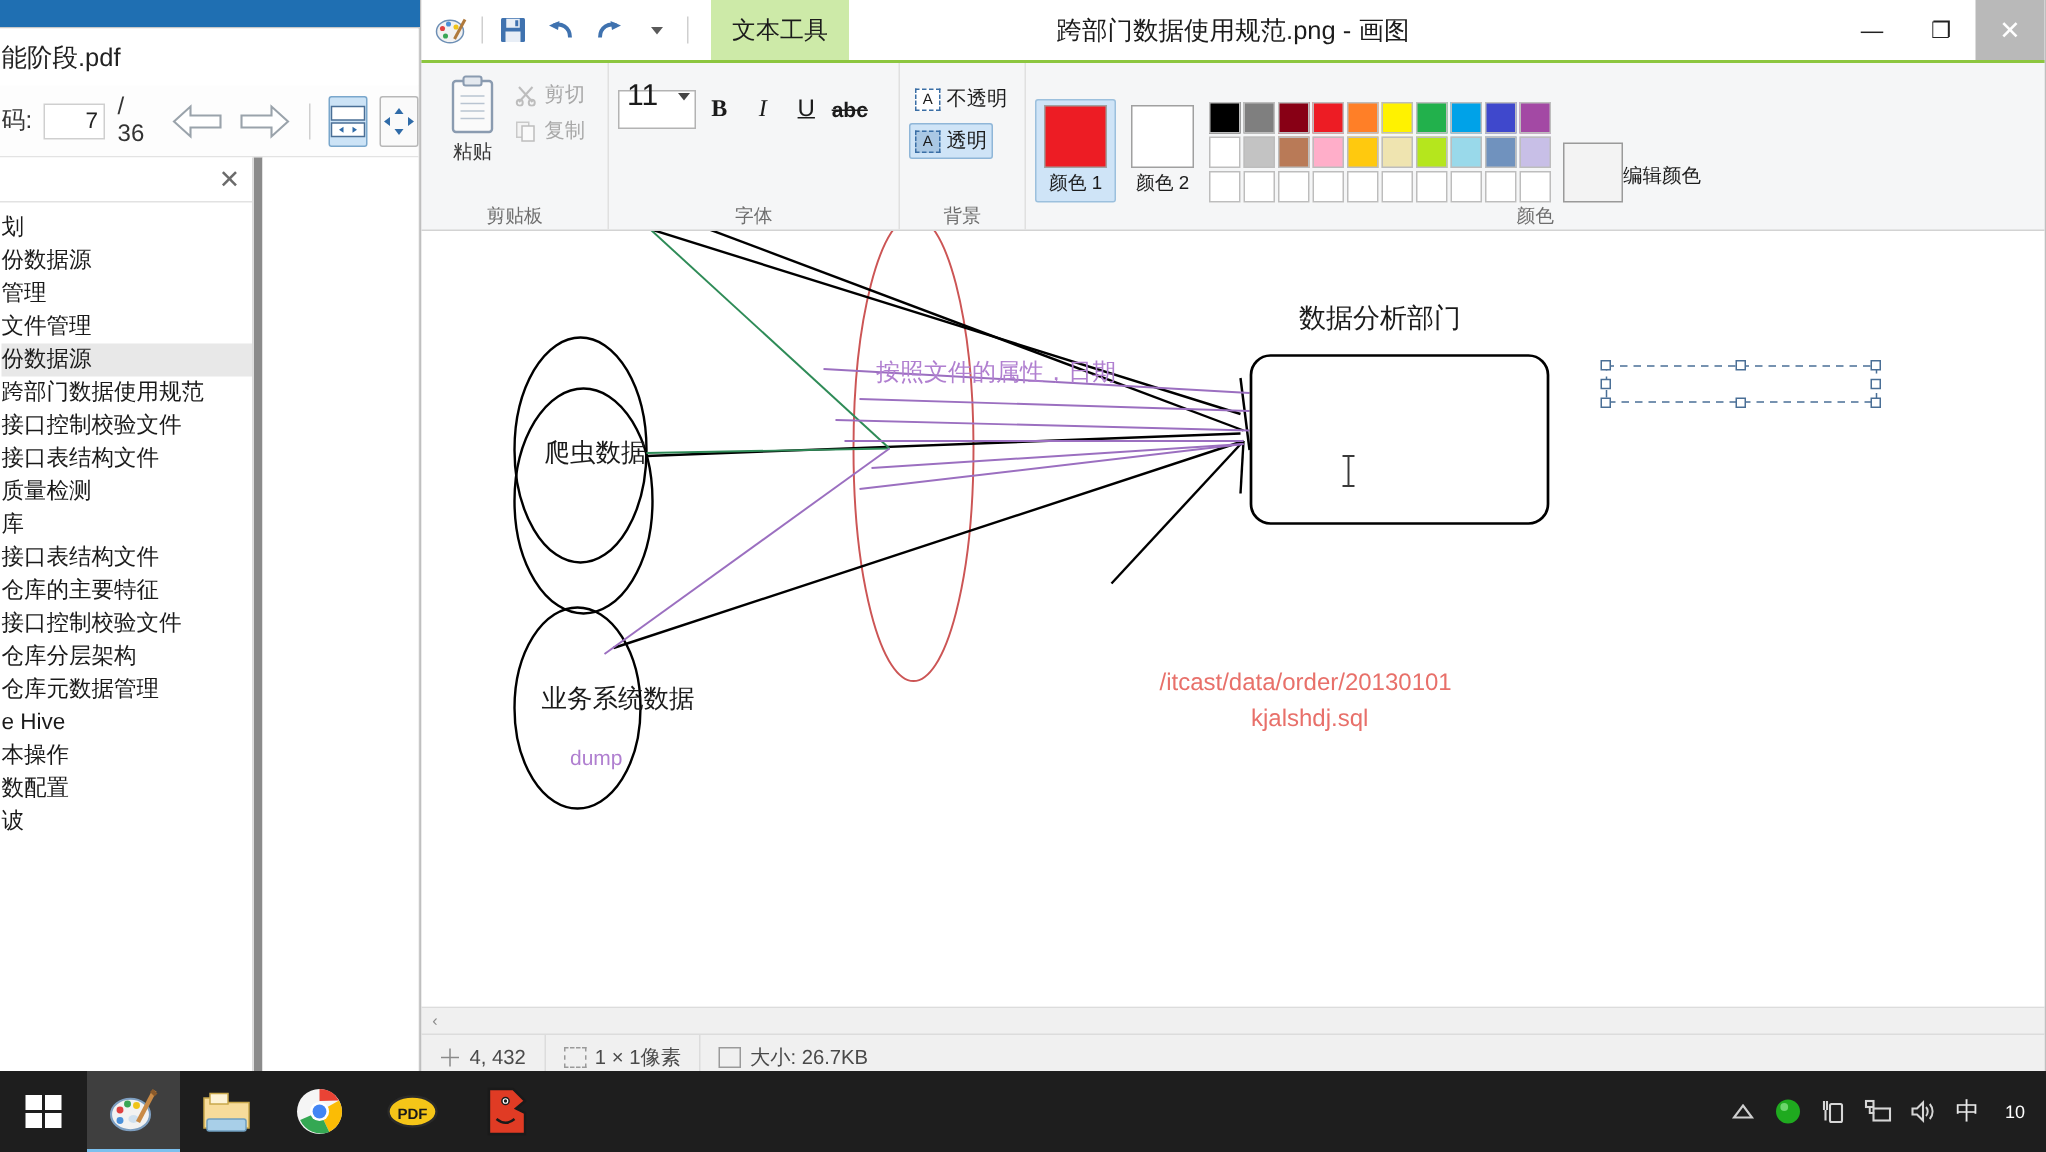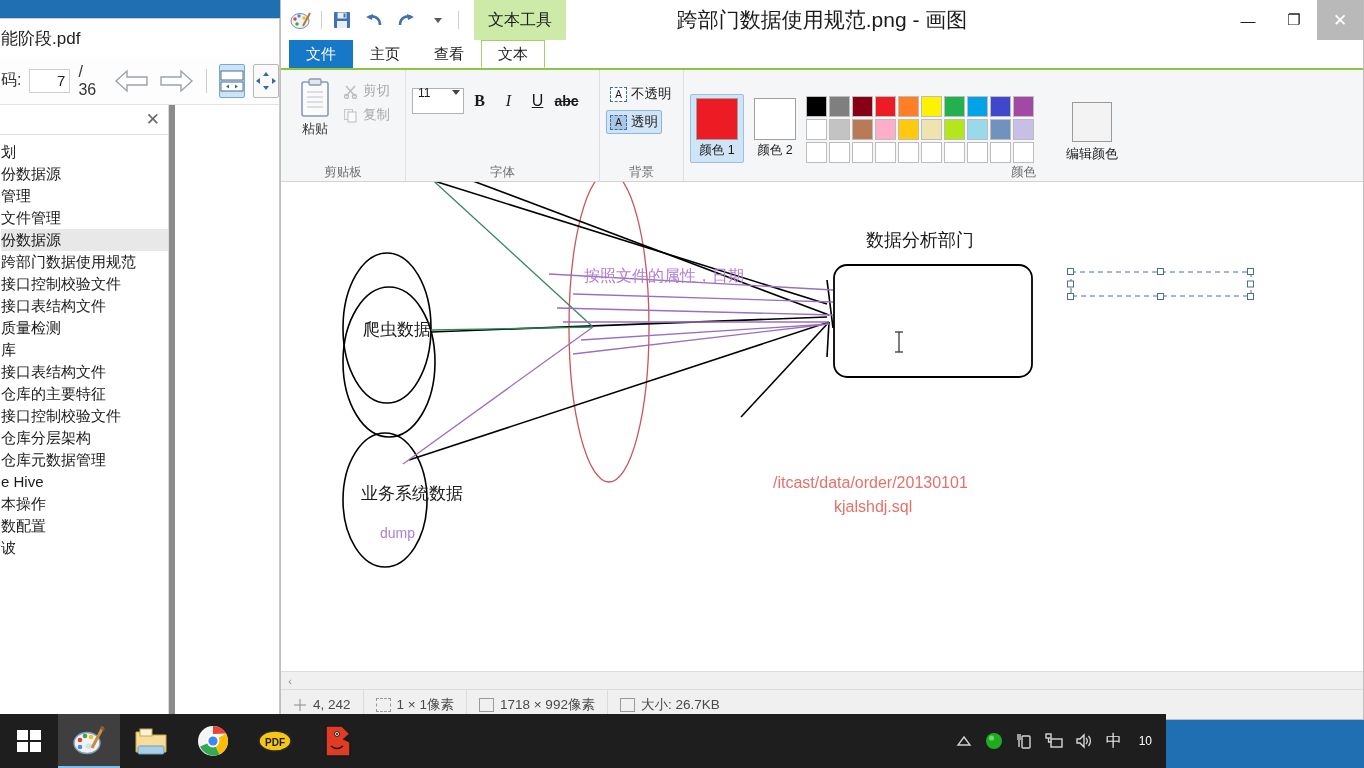--- a/index.html
+++ b/index.html
@@ -65,21 +65,21 @@
   
   #paint-window {
     position:absolute; left:280px; top:0px; width:1084px; height:720px;
     background:#f0f0f0; border:1px solid #bfbfbf; border-top:none;
     display:flex; flex-direction:column;
   }
   #paint-titlebar {
     height:40px; background:#ffffff; position:relative; display:flex;
     align-items:center; justify-content:center; border-bottom:none;
   }
-  #paint-title-text { font-size:21px; color:#1b1b1b; }
+  #paint-title-text { font-size:17px; color:#1b1b1b; }
   #win-controls { position:absolute; right:0; top:0; height:40px; display:flex; }
   .win-btn { width:46px; height:40px; display:flex; align-items:center; justify-content:center;
              font-size:15px; color:#222; }
   .win-btn.close { background:#b9b9b9; color:#ffffff; font-size:17px; }
 
   
   #qat-row {
     position:absolute; left:0; top:0; height:40px; display:flex; align-items:center;
     padding-left:8px; gap:8px;
   }
@@ -126,21 +126,21 @@
   #grp-font { width:194px; }
   #font-name-box {
     width:180px; height:26px; background:#ffffff; border:1px solid #b3b3b3;
     display:flex; align-items:center; padding:0 4px 0 6px; font-size:15px; color:#1b1b1b;
   }
   #font-name-box .fname { flex:1; white-space:nowrap; overflow:hidden; }
   .caret { width:0;height:0;border-left:4px solid transparent;border-right:4px solid transparent;border-top:5px solid #444; }
   #font-row2 { display:flex; align-items:center; gap:2px; margin-top:6px; }
   #font-size-box {
     width:52px; height:26px; background:#ffffff; border:1px solid #b3b3b3;
-    display:flex; align-items:center; padding:0 3px 17px 5px; font-size:12px; color:#1b1b1b;
+    display:flex; align-items:center; padding:0 3px 17px 5px; font-size:20px; color:#1b1b1b;
   }
   #font-size-box .fsz { flex:1; }
   .fbtn { width:27px; height:26px; display:flex; align-items:center; justify-content:center;
           font-size:16px; color:#1b1b1b; }
   .fbtn.b { font-weight:bold; font-family:"Liberation Serif", serif; }
   .fbtn.i { font-style:italic; font-family:"Liberation Serif", serif; }
   .fbtn.u { text-decoration:underline; }
   .fbtn.s { text-decoration:line-through; font-size:14px; font-weight:bold; }
 
   
@@ -156,21 +156,21 @@
   #grp-colors { flex:1; }
   #colors-body { display:flex; align-items:flex-end; gap:4px; padding-top:2px; }
   .color-main { display:flex; flex-direction:column; align-items:center; padding:3px 5px;
                 border:1px solid transparent; border-radius:2px; }
   .color-main.sel { background:#cfe4f7; border-color:#9cc0dd; }
   .swatch-lg { width:42px; height:42px; border:1px solid #a0a0a0; }
   .color-lbl { font-size:12.5px; color:#1b1b1b; margin-top:2px; }
   #palette { display:flex; flex-direction:column; gap:2px; padding-top:4px; }
   .pal-row { display:flex; gap:2px; }
   .sw { width:21px; height:21px; border:1px solid #bdbdbd; }
-  #edit-colors { display:flex; flex-direction:column; align-items:center; margin-left:28px; padding-top:4px; }
+  #edit-colors { display:flex; flex-direction:row; align-items:center; margin-left:4px; padding-top:4px; }
   #ec-box { width:40px; height:40px; border:1px solid #9a9a9a; padding:2px; background:#f3f3f3; }
   #ec-grad { width:100%; height:100%;
     background:linear-gradient(90deg,#ff0000,#ffff00,#00ff00,#00ffff,#0000ff,#ff00ff,#ff0000); }
   #ec-lbl { font-size:13px; color:#1b1b1b; margin-top:3px; white-space:nowrap; }
 
   
   #canvas-wrap { flex:1; background:#ffffff; position:relative; overflow:hidden; }
   #canvas-svg { position:absolute; left:0; top:0; }
   #hscroll { height:18px; background:#f0f0f0; border-top:1px solid #dcdcdc; display:flex; align-items:center; }
   .hs-arrow { width:18px; height:18px; display:flex; align-items:center; justify-content:center;
@@ -185,21 +185,21 @@
              border-right:1px solid #dcdcdc; }
   .sb-ico { width:15px; height:14px; border:1px dashed #9a9a9a; }
   .sb-ico.solid { border:1px solid #9a9a9a; }
   .sb-ico.disk { border:1px solid #9a9a9a; position:relative; }
 
   
   .cv-text { font-family:"Liberation Sans", sans-serif; }
 
   
   #taskbar {
-    position:absolute; left:0; bottom:0; width:1166px; height:54px;
+    position:absolute; left:0; bottom:0; width:1364px; height:54px;
     background:#1e1e1e; display:flex; align-items:center;
   }
   #start-btn { width:58px; height:54px; display:flex; align-items:center; justify-content:center; }
   .tb-item { width:62px; height:54px; display:flex; align-items:center; justify-content:center; }
   .tb-item.active { background:#3f3f3f; border-bottom:2px solid #7cc0ee; }
   #tray { position:absolute; right:0; top:0; height:54px; display:flex; align-items:center; gap:4px; padding-right:6px;}
   .tray-ico { width:26px; height:26px; display:flex; align-items:center; justify-content:center; }
   #clock { color:#ffffff; font-size:12px; line-height:13px; text-align:center; padding:0 8px; }
 </style>
 </head>
@@ -326,26 +326,20 @@
 
       <span id="paint-title-text">跨部门数据使用规范.png - 画图</span>
 
       <div id="win-controls">
         <span class="win-btn">—</span>
         <span class="win-btn">❐</span>
         <span class="win-btn close">✕</span>
       </div>
     </div>
 
-    <div id="ribbon-tabs">
-      <span class="rtab file">文件</span>
-      <span class="rtab">主页</span>
-      <span class="rtab">查看</span>
-      <span class="rtab ctx">文本</span>
-    </div>
     <div id="ribbon-ctx-strip"></div>
 
     <div id="ribbon">
 
       <div class="rgroup" id="grp-clipboard">
         <div class="rgroup-body">
           <div id="paste-btn">
             <span class="paste-ico">
               <svg width="34" height="40" viewBox="0 0 34 40">
                 <rect x="4" y="4" width="26" height="34" rx="2" fill="#fafafa" stroke="#8a9bb0" stroke-width="1.6"></rect>
@@ -540,29 +534,25 @@
     <div id="hscroll">
       <span class="hs-arrow">‹</span>
     </div>
 
     <div id="statusbar">
       <div class="sb-cell">
         <svg width="14" height="14" viewBox="0 0 14 14">
           <line x1="7" y1="1" x2="7" y2="13" stroke="#8a8a8a"></line>
           <line x1="1" y1="7" x2="13" y2="7" stroke="#8a8a8a"></line>
         </svg>
-        <span>4, 242</span>
+        <span>4, 432</span>
       </div>
       <div class="sb-cell">
         <span class="sb-ico"></span>
         <span>1 × 1像素</span>
-      </div>
-      <div class="sb-cell">
-        <span class="sb-ico solid"></span>
-        <span>1718 × 992像素</span>
       </div>
       <div class="sb-cell" style="border-right:none;">
         <span class="sb-ico disk"></span>
         <span>大小: 26.7KB</span>
       </div>
     </div>
   </div>
 
   <div id="taskbar">
     <div id="start-btn">

